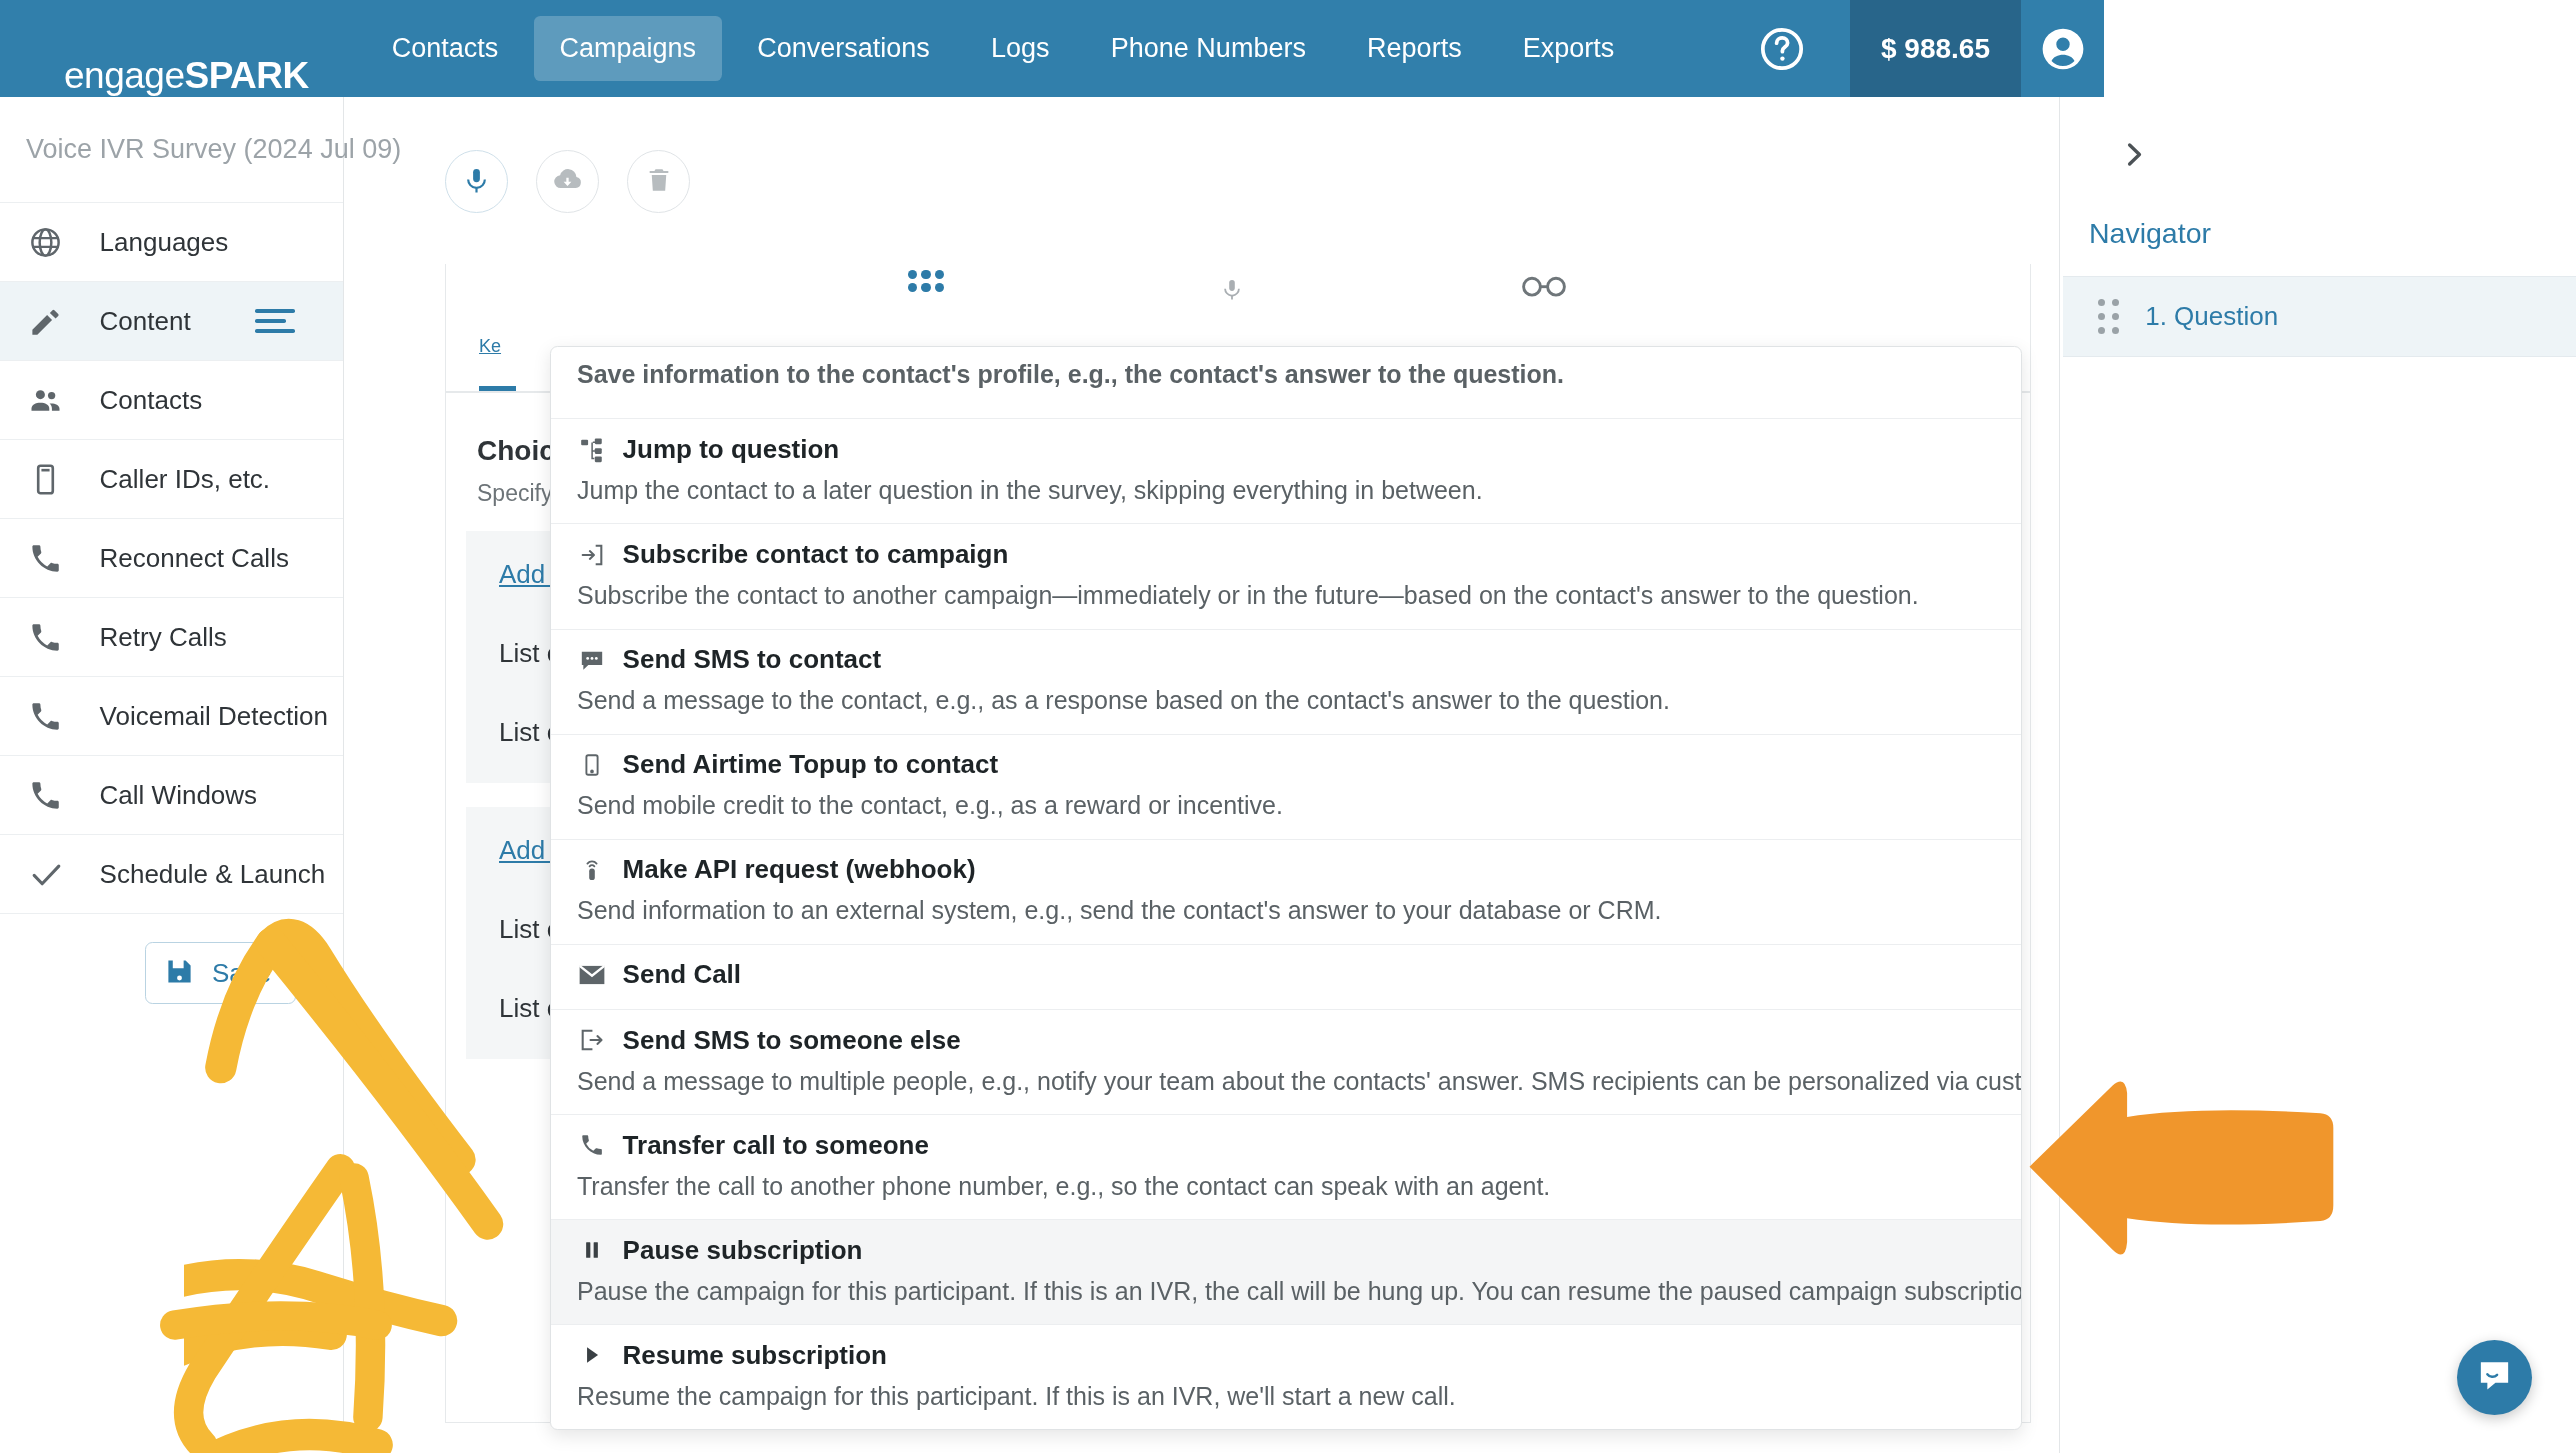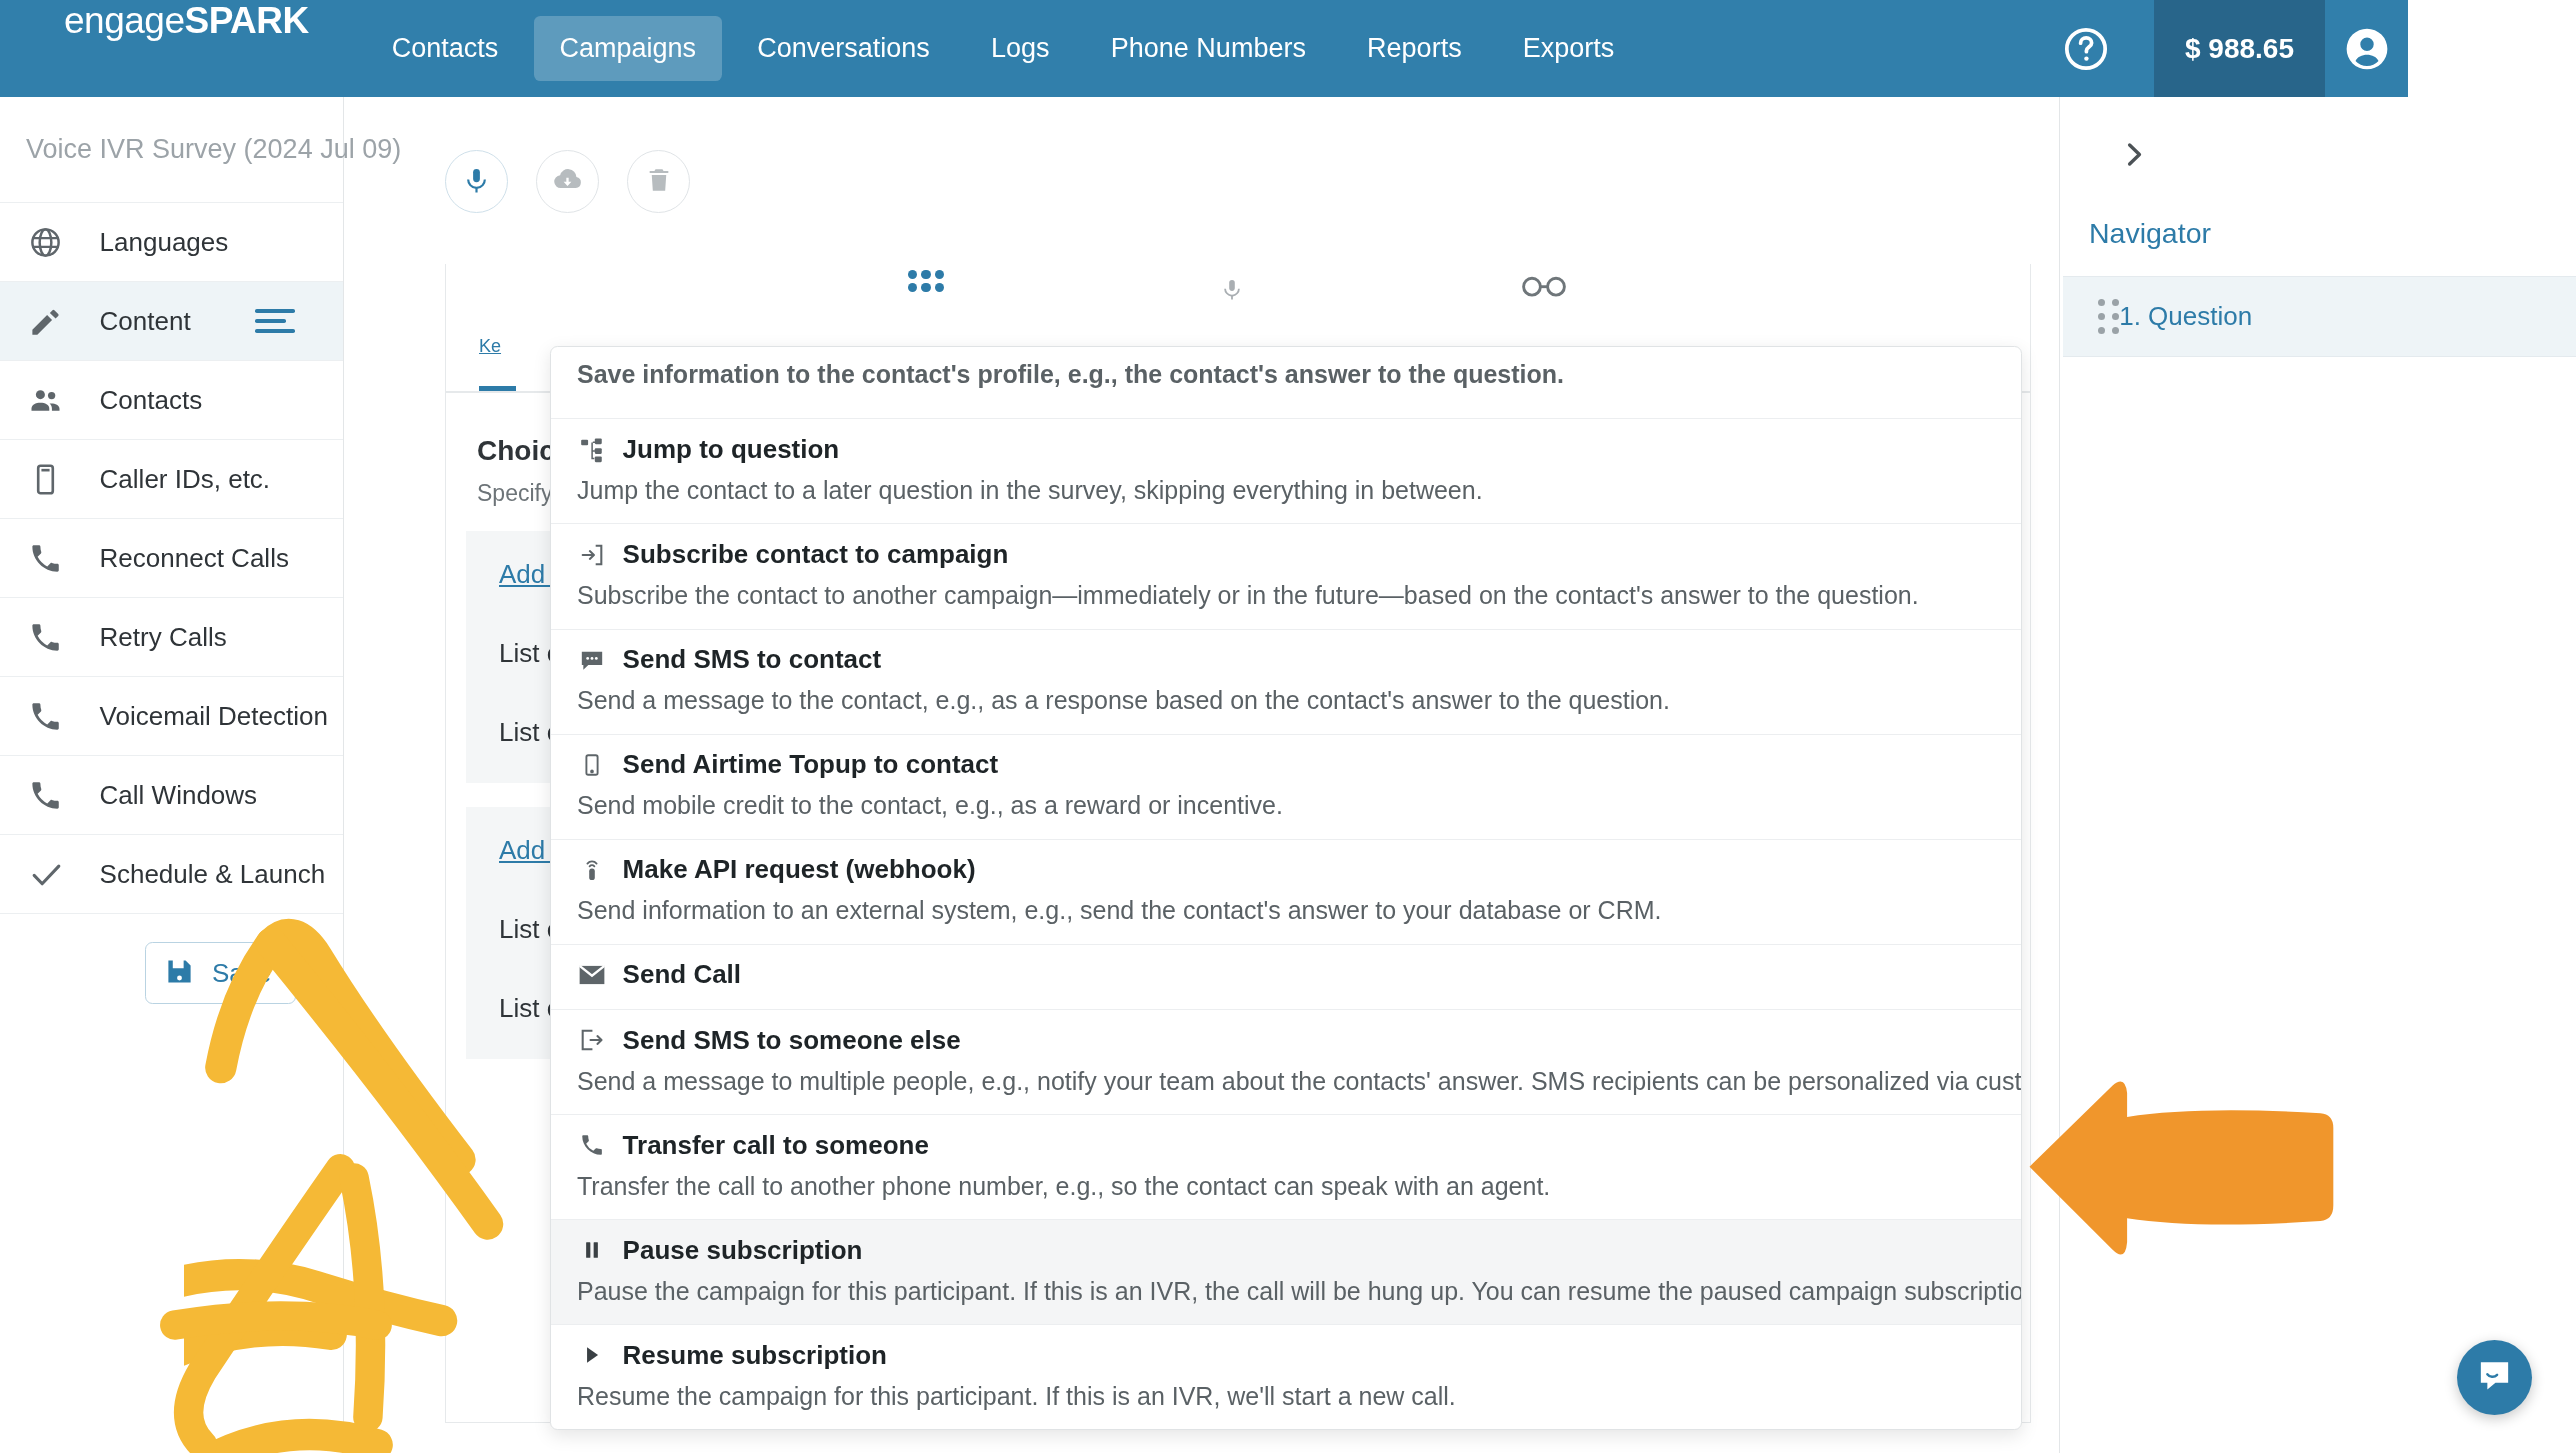--- a/index.html
+++ b/index.html
@@ -7,23 +7,23 @@
     width: 2576px; height: 1454px;
     font-family: "Liberation Sans", sans-serif;
     background: #ffffff;
     overflow: hidden;
   }
   #app { position: relative; width: 2576px; height: 1454px; }
 
   
   .navbar {
     position: absolute; top: 0; left: 0;
-    width: 2408px; height: 97px;
+    width: 2104px; height: 97px;
     background: #317fab;
-    display: flex; align-items: flex-start;
+    display: flex; align-items: flex-end;
   }
   .brand {
     color: #ffffff; font-size: 37px; margin-left: 64px;
     letter-spacing: -0.5px; white-space: nowrap;
   }
   .brand .b-light { font-weight: 400; }
   .brand .b-bold { font-weight: 700; }
   .nav-items { display: flex; align-items: center; margin-left: 57px; height: 97px; }
   .nav-item {
     color: #ffffff; font-size: 27px; padding: 16.6px 26px;
@@ -149,21 +149,21 @@
   .dd-desc.nopad { margin-top: 0; padding-top: 13px; padding-bottom: 11px; }
 
   
   .navigator {
     position: absolute; top: 97px; left: 2063px;
     width: 513px; height: 1357px; background: #ffffff;
   }
   .nav-collapse { padding: 42px 0 0 55px; cursor: pointer; }
   .nav-head { font-size: 28.5px; color: #2d7ba8; padding: 44px 0 26px 26px; }
   .nav-q {
-    display: flex; align-items: center; 
+    display: flex; align-items: center; gap: 26px;
     background: #eef4f7; padding: 22px 0 22px 35px;
     border-top: 1.8px solid #e4eaee; border-bottom: 1.8px solid #e4eaee;
     cursor: pointer;
   }
   .grip { display: grid; grid-template-columns: repeat(2, 7.4px); gap: 6.4px; }
   .grip i { width: 7.4px; height: 7.4px; background: #9aa2a7; border-radius: 50%; }
   .nav-q-label { font-size: 26px; color: #2d7ba8; white-space: nowrap; }
 
   
   .annot { position: absolute; pointer-events: none; z-index: 90; }

